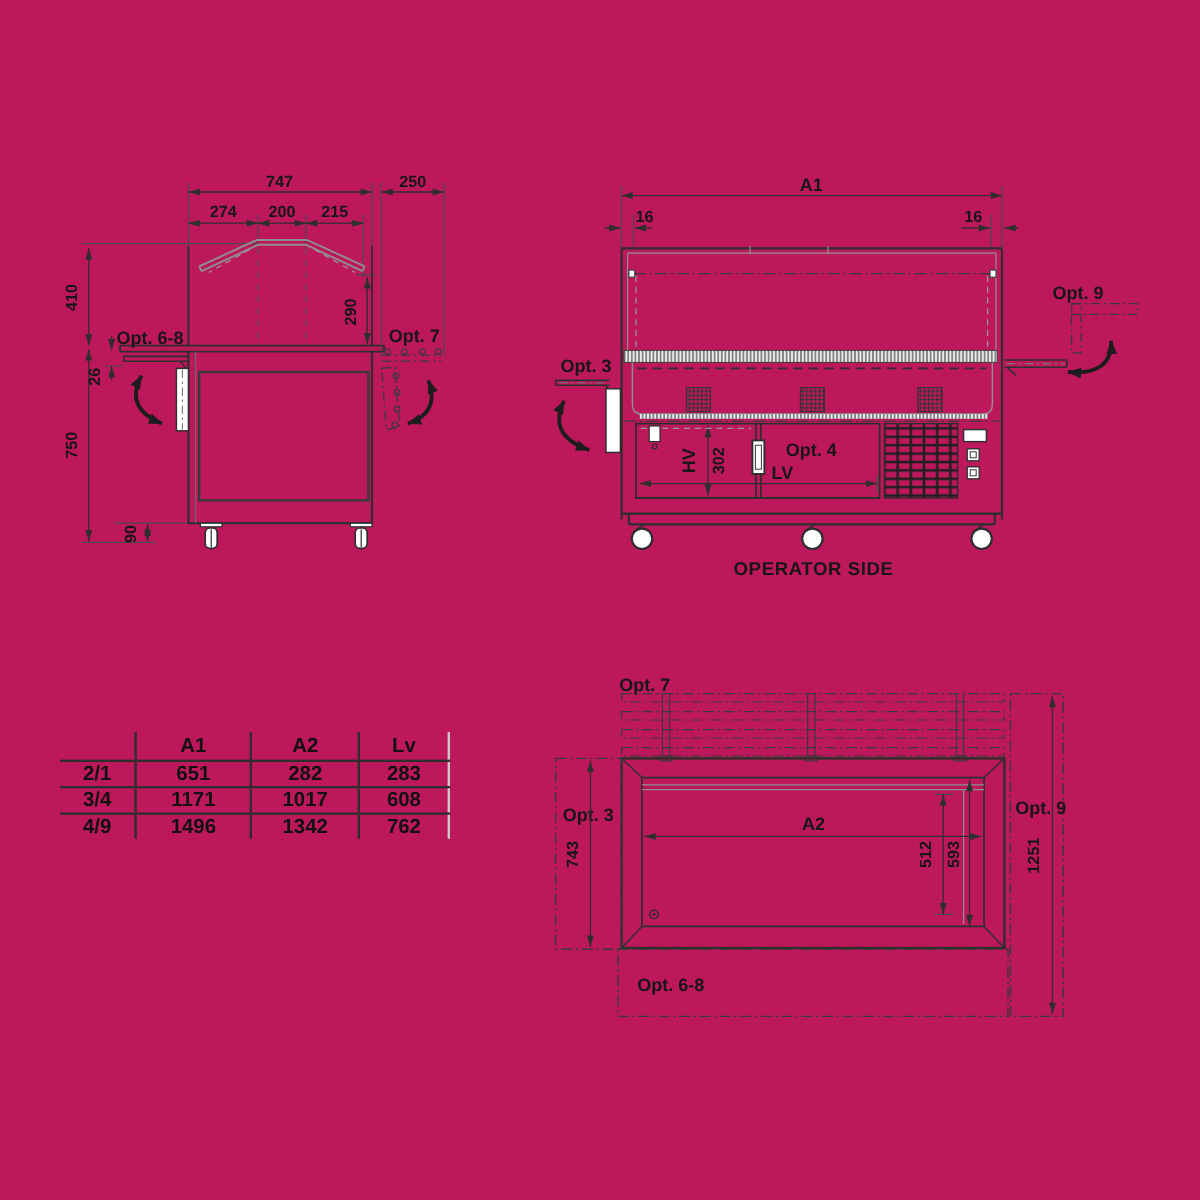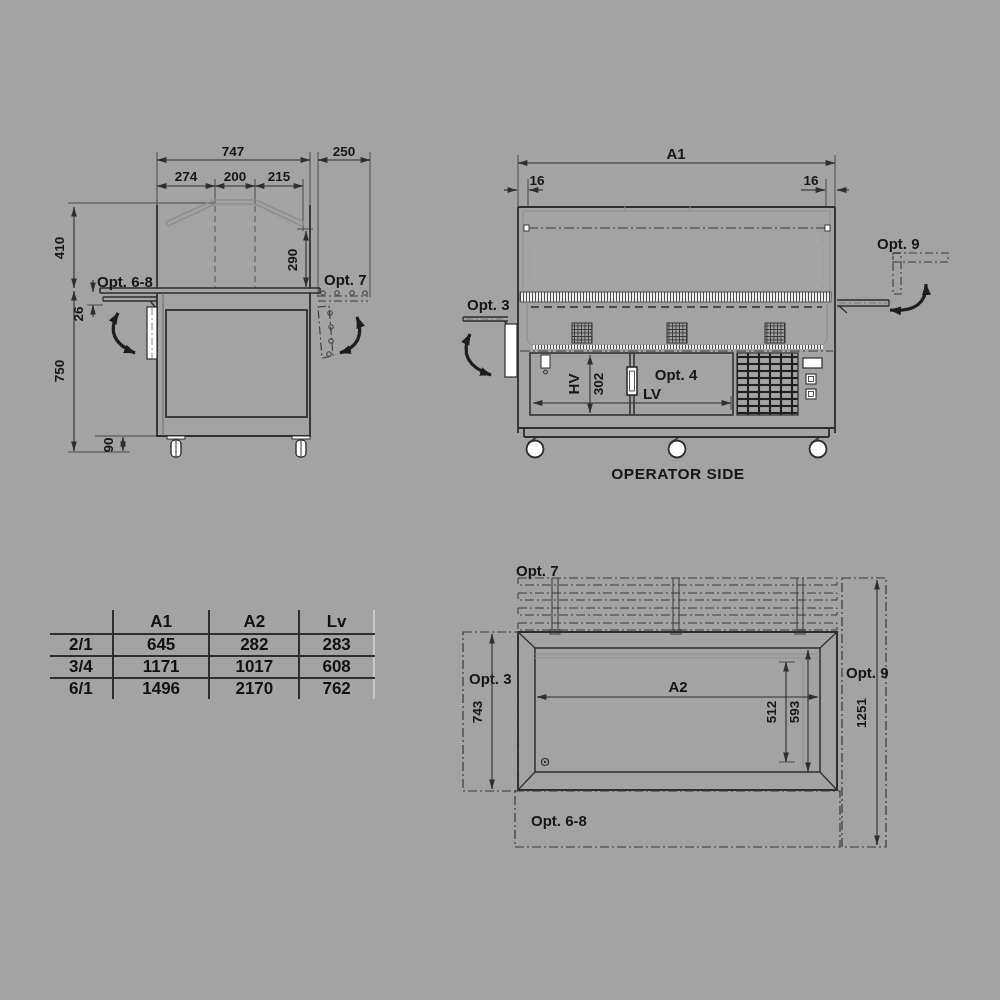--- a/index.html
+++ b/index.html
@@ -1,16 +1,16 @@
 <!DOCTYPE html>
 <html><head>
 <meta charset="utf-8">
 <style>
   html,body{margin:0;padding:0;background:#fff;}
-  #canvas{position:relative;width:1000px;height:1000px;background:#a3a3a3;overflow:hidden;
+  #canvas{position:relative;width:1000px;height:1000px;background:#be185d;overflow:hidden;
           font-family:"Liberation Sans",sans-serif;}
   svg{position:absolute;overflow:visible;}
   svg text{font-family:"Liberation Sans",sans-serif;font-weight:bold;fill:#161616;}
   .dim{font-size:13.5px;}
   .lbl{font-size:15px;}
   .cap{font-size:15.5px;letter-spacing:.5px;}
   
   .size-table{position:absolute;left:50px;top:610px;width:325px;border-collapse:collapse;
               font-weight:bold;color:#111;}
   .size-table th,.size-table td{text-align:center;padding:0;font-size:17px;}
@@ -260,32 +260,32 @@
       <tr>
         <th></th>
         <th>A1</th>
         <th>A2</th>
         <th>Lv</th>
       </tr>
     </thead>
     <tbody>
       <tr>
         <th>2/1</th>
-        <td>645</td>
+        <td>651</td>
         <td>282</td>
         <td>283</td>
       </tr>
       <tr>
         <th>3/4</th>
         <td>1171</td>
         <td>1017</td>
         <td>608</td>
       </tr>
       <tr>
-        <th>6/1</th>
+        <th>4/9</th>
         <td>1496</td>
-        <td>2170</td>
+        <td>1342</td>
         <td>762</td>
       </tr>
     </tbody>
   </table>
 
 </div>
 
 </body></html>

